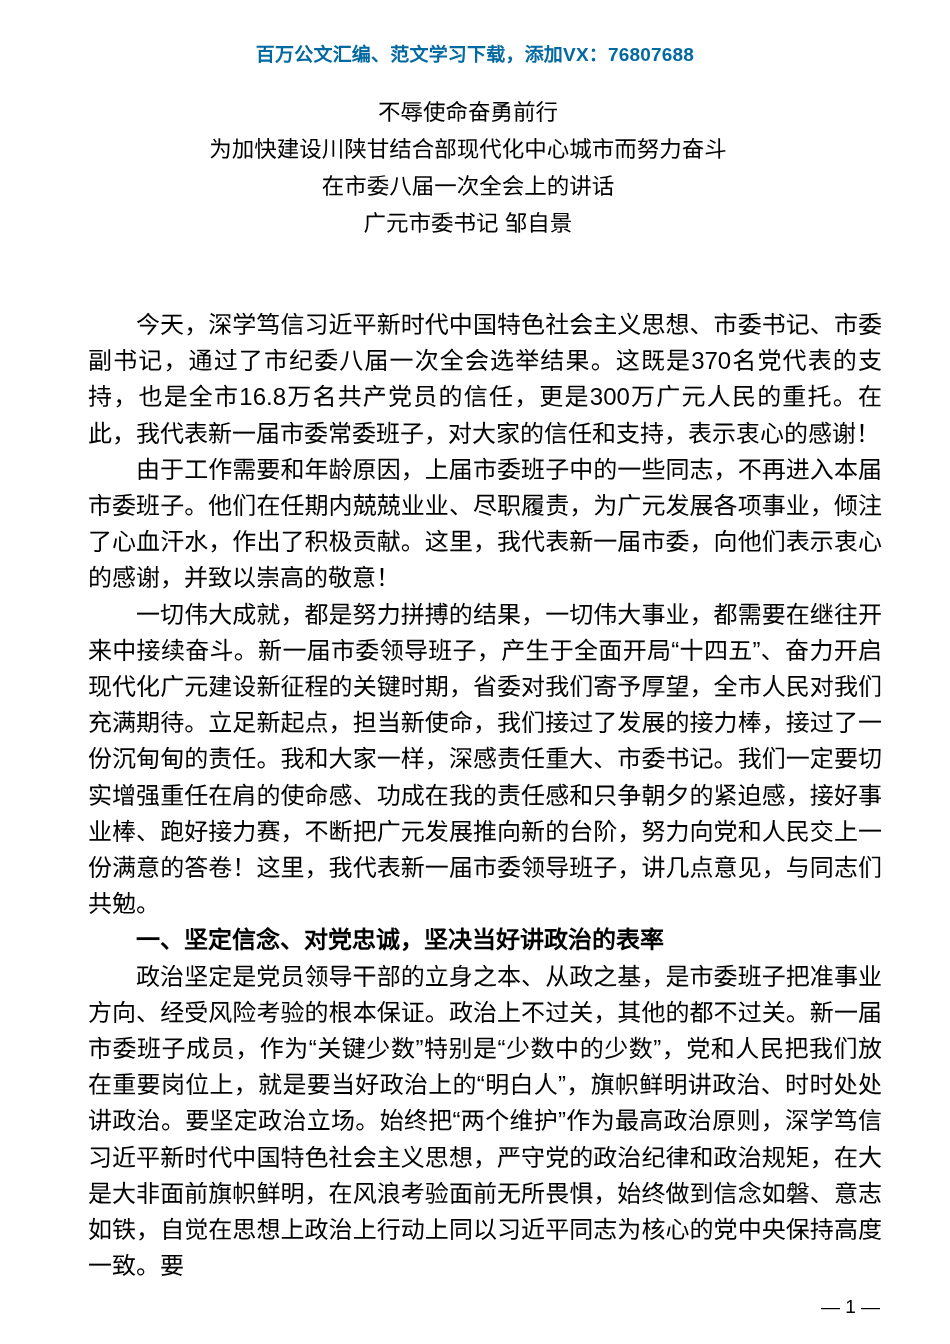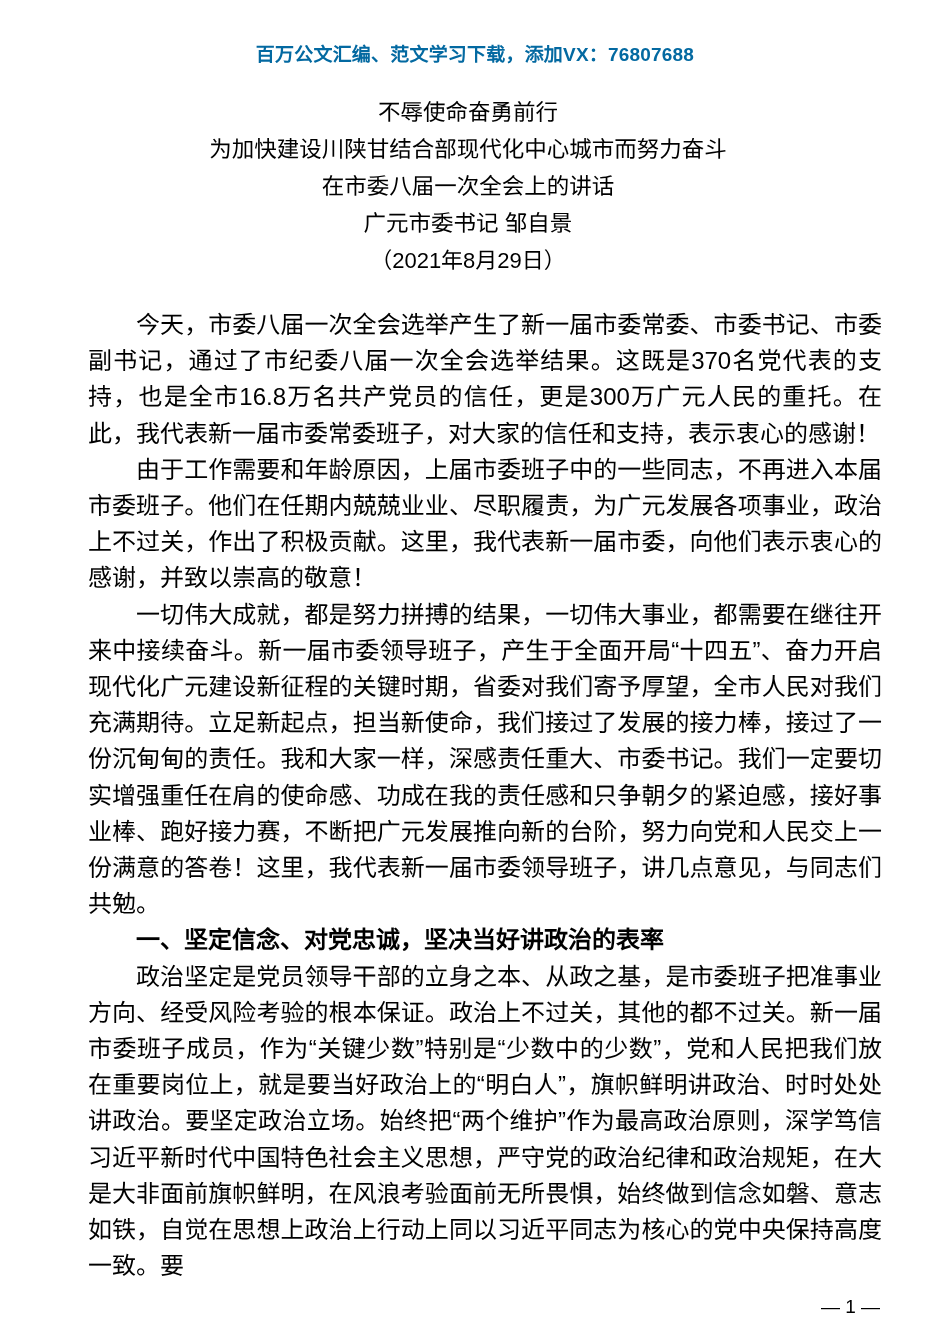--- a/index.html
+++ b/index.html
@@ -97,26 +97,25 @@
 
 <div class="page">
 
   <div class="watermark" style="color: #0369a1;">百万公文汇编、范文学习下载，添加VX：76807688</div>
 
   <div class="title-block">
     <div class="title-line">不辱使命奋勇前行</div>
     <div class="title-line">为加快建设川陕甘结合部现代化中心城市而努力奋斗</div>
     <div class="title-line">在市委八届一次全会上的讲话</div>
     <div class="title-line">广元市委书记 邹自景</div>
-    <div class="title-line date">（2021年8月29日）</div>
   </div>
 
   <div class="body-block">
-    <p class="para">今天，市委八届一次全会选举产生了新一届市委常委、市委书记、市委副书记，通过了市纪委八届一次全会选举结果。这既是370名党代表的支持，也是全市16.8万名共产党员的信任，更是300万广元人民的重托。在此，我代表新一届市委常委班子，对大家的信任和支持，表示衷心的感谢！</p>
-    <p class="para">由于工作需要和年龄原因，上届市委班子中的一些同志，不再进入本届市委班子。他们在任期内兢兢业业、尽职履责，为广元发展各项事业，政治上不过关，作出了积极贡献。这里，我代表新一届市委，向他们表示衷心的感谢，并致以崇高的敬意！</p>
+    <p class="para">今天，深学笃信习近平新时代中国特色社会主义思想、市委书记、市委副书记，通过了市纪委八届一次全会选举结果。这既是370名党代表的支持，也是全市16.8万名共产党员的信任，更是300万广元人民的重托。在此，我代表新一届市委常委班子，对大家的信任和支持，表示衷心的感谢！</p>
+    <p class="para">由于工作需要和年龄原因，上届市委班子中的一些同志，不再进入本届市委班子。他们在任期内兢兢业业、尽职履责，为广元发展各项事业，倾注了心血汗水，作出了积极贡献。这里，我代表新一届市委，向他们表示衷心的感谢，并致以崇高的敬意！</p>
     <p class="para">一切伟大成就，都是努力拼搏的结果，一切伟大事业，都需要在继往开来中接续奋斗。新一届市委领导班子，产生于全面开局“十四五”、奋力开启现代化广元建设新征程的关键时期，省委对我们寄予厚望，全市人民对我们充满期待。立足新起点，担当新使命，我们接过了发展的接力棒，接过了一份沉甸甸的责任。我和大家一样，深感责任重大、市委书记。我们一定要切实增强重任在肩的使命感、功成在我的责任感和只争朝夕的紧迫感，接好事业棒、跑好接力赛，不断把广元发展推向新的台阶，努力向党和人民交上一份满意的答卷！这里，我代表新一届市委领导班子，讲几点意见，与同志们共勉。</p>
     <p class="para heading">一、坚定信念、对党忠诚，坚决当好讲政治的表率</p>
     <p class="para">政治坚定是党员领导干部的立身之本、从政之基，是市委班子把准事业方向、经受风险考验的根本保证。政治上不过关，其他的都不过关。新一届市委班子成员，作为“关键少数”特别是“少数中的少数”，党和人民把我们放在重要岗位上，就是要当好政治上的“明白人”，旗帜鲜明讲政治、时时处处讲政治。要坚定政治立场。始终把“两个维护”作为最高政治原则，深学笃信习近平新时代中国特色社会主义思想，严守党的政治纪律和政治规矩，在大是大非面前旗帜鲜明，在风浪考验面前无所畏惧，始终做到信念如磐、意志如铁，自觉在思想上政治上行动上同以习近平同志为核心的党中央保持高度一致。要</p>
   </div>
 
   <div class="footer">— 1 —</div>
 
 </div>
 
 </body></html>

